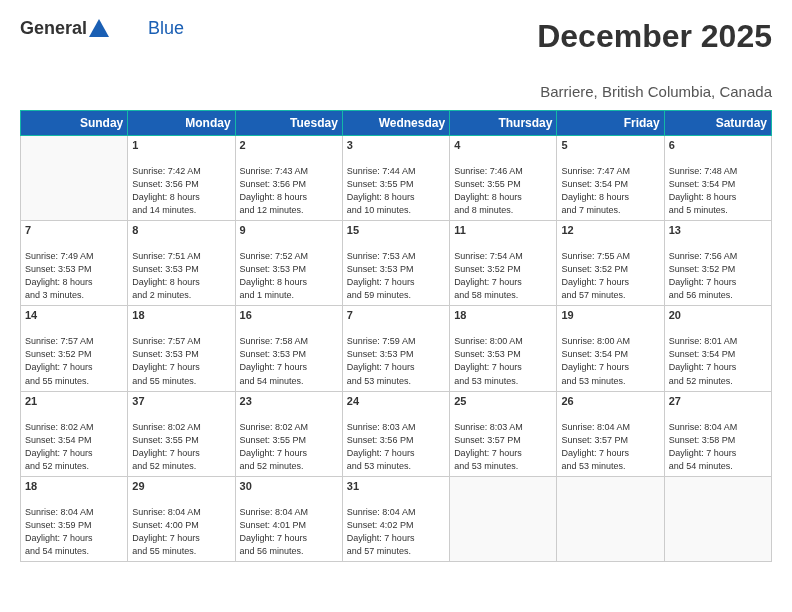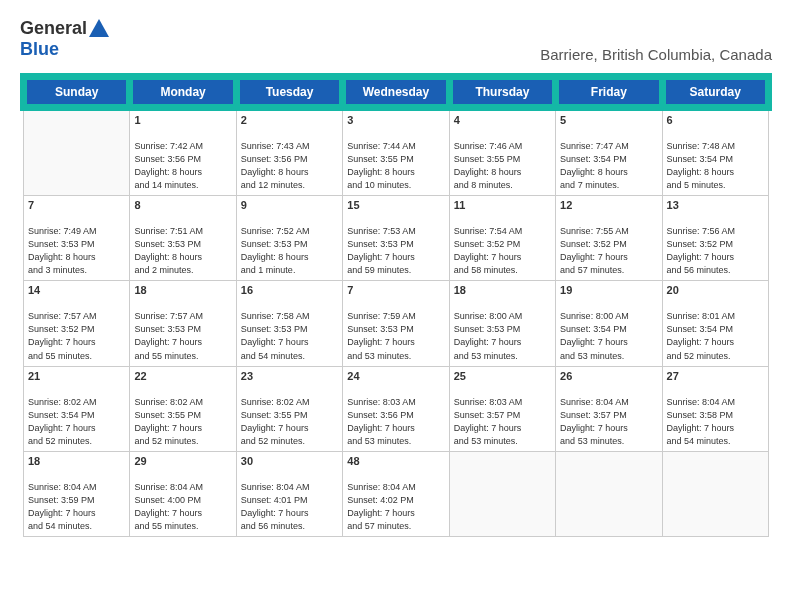--- a/index.html
+++ b/index.html
@@ -17,36 +17,37 @@
       background: #fff;
     }
     .header {
       display: flex;
       justify-content: space-between;
       align-items: flex-start;
       margin-bottom: 10px;
     }
     .logo {
       display: flex;
-      flex-direction: column;
+      flex-direction: row;
       align-items: flex-start;
     }
     .logo-text {
       display: flex;
       align-items: center;
     }
     .logo-general {
       font-size: 18px;
       font-weight: bold;
       color: #333;
     }
     .logo-blue {
       font-size: 18px;
-      font-weight: bold;
+      font-weight: normal;
       color: #1a5fb4;
+      margin-left: 39px;
     }
     .logo-triangle {
       width: 0;
       height: 0;
       border-left: 10px solid transparent;
       border-right: 10px solid transparent;
       border-bottom: 18px solid #1a5fb4;
       margin-left: 2px;
       margin-top: -2px;
     }
@@ -67,22 +68,22 @@
       width: 100%;
       border-collapse: collapse;
       table-layout: fixed;
     }
     thead tr th {
       background-color: #1a5fb4;
       color: #fff;
       font-size: 12px;
       font-weight: bold;
       padding: 5px 4px;
-      text-align: center;
-      border: 7px solid #14b8a6;
+      text-align: right;
+      border: 1px solid #14b8a6;
     }
     tbody tr td {
       border: 1px solid #ccc;
       vertical-align: top;
       padding: 3px 4px;
       font-size: 9.5px;
       color: #333;
       height: 76px;
     }
     tbody tr td .day-num {
@@ -105,20 +106,21 @@
 <div class="page">
   <div class="header">
     <div class="logo">
       <div class="logo-text">
         <span class="logo-general">General</span>
         <div class="logo-triangle"></div>
       </div>
       <span class="logo-blue">Blue</span>
     </div>
     <div class="title-block">
+      <div class="main-title">December 2025</div>
       <div class="subtitle">Barriere, British Columbia, Canada</div>
     </div>
   </div>
 
   <table>
     <thead>
       <tr>
       <th>Sunday</th>
           <th>Monday</th>
           <th>Tuesday</th>
@@ -215,21 +217,21 @@
             <span class="day-num">20</span>
             <div class="day-info">Sunrise: 8:01 AM<br>Sunset: 3:54 PM<br>Daylight: 7 hours<br>and 52 minutes.</div>
           </td>
         </tr>
         <tr>
           <td>
             <span class="day-num">21</span>
             <div class="day-info">Sunrise: 8:02 AM<br>Sunset: 3:54 PM<br>Daylight: 7 hours<br>and 52 minutes.</div>
           </td>
           <td>
-            <span class="day-num">22</span>
+            <span class="day-num">37</span>
             <div class="day-info">Sunrise: 8:02 AM<br>Sunset: 3:55 PM<br>Daylight: 7 hours<br>and 52 minutes.</div>
           </td>
           <td>
             <span class="day-num">23</span>
             <div class="day-info">Sunrise: 8:02 AM<br>Sunset: 3:55 PM<br>Daylight: 7 hours<br>and 52 minutes.</div>
           </td>
           <td>
             <span class="day-num">24</span>
             <div class="day-info">Sunrise: 8:03 AM<br>Sunset: 3:56 PM<br>Daylight: 7 hours<br>and 53 minutes.</div>
           </td>
@@ -253,21 +255,21 @@
           </td>
           <td>
             <span class="day-num">29</span>
             <div class="day-info">Sunrise: 8:04 AM<br>Sunset: 4:00 PM<br>Daylight: 7 hours<br>and 55 minutes.</div>
           </td>
           <td>
             <span class="day-num">30</span>
             <div class="day-info">Sunrise: 8:04 AM<br>Sunset: 4:01 PM<br>Daylight: 7 hours<br>and 56 minutes.</div>
           </td>
           <td>
-            <span class="day-num">48</span>
+            <span class="day-num">31</span>
             <div class="day-info">Sunrise: 8:04 AM<br>Sunset: 4:02 PM<br>Daylight: 7 hours<br>and 57 minutes.</div>
           </td>
           <td class="empty"></td>
           <td class="empty"></td>
           <td class="empty"></td>
         </tr>
       </tbody>
   </table>
 </div>
 

